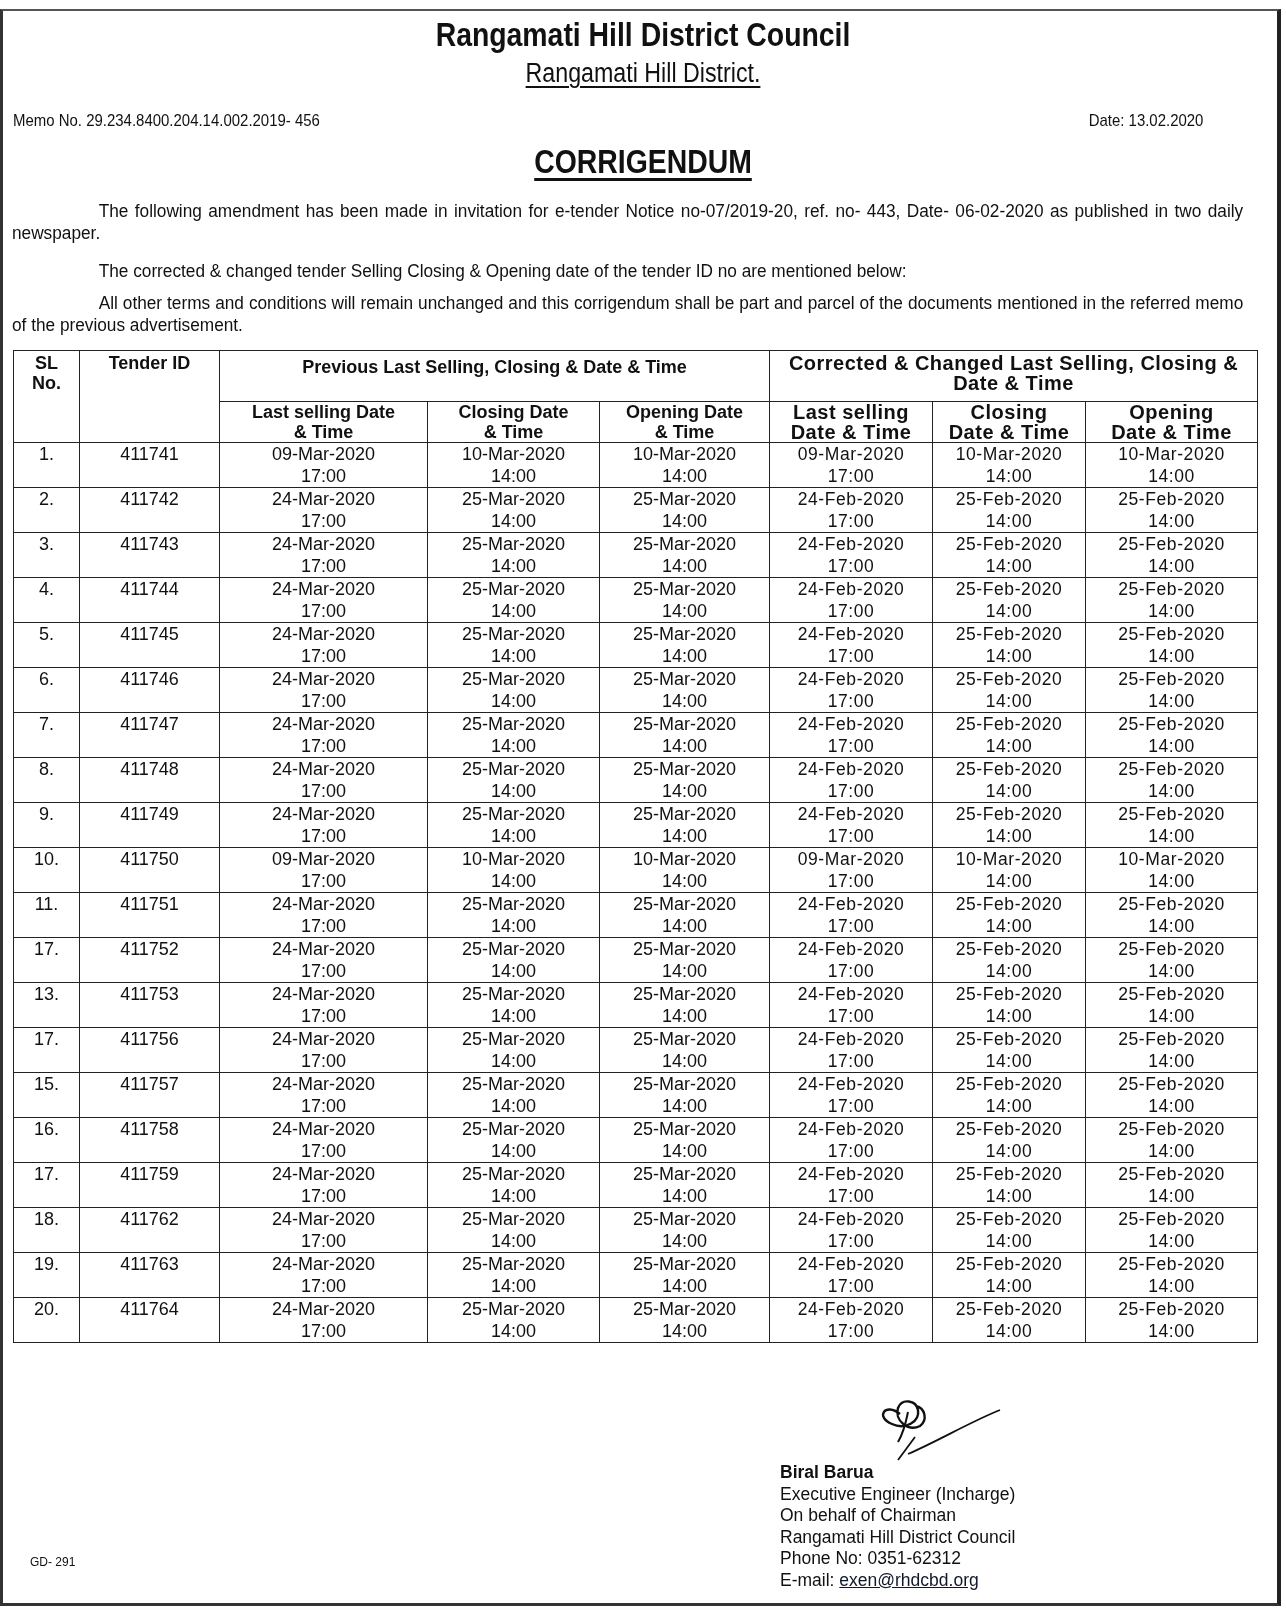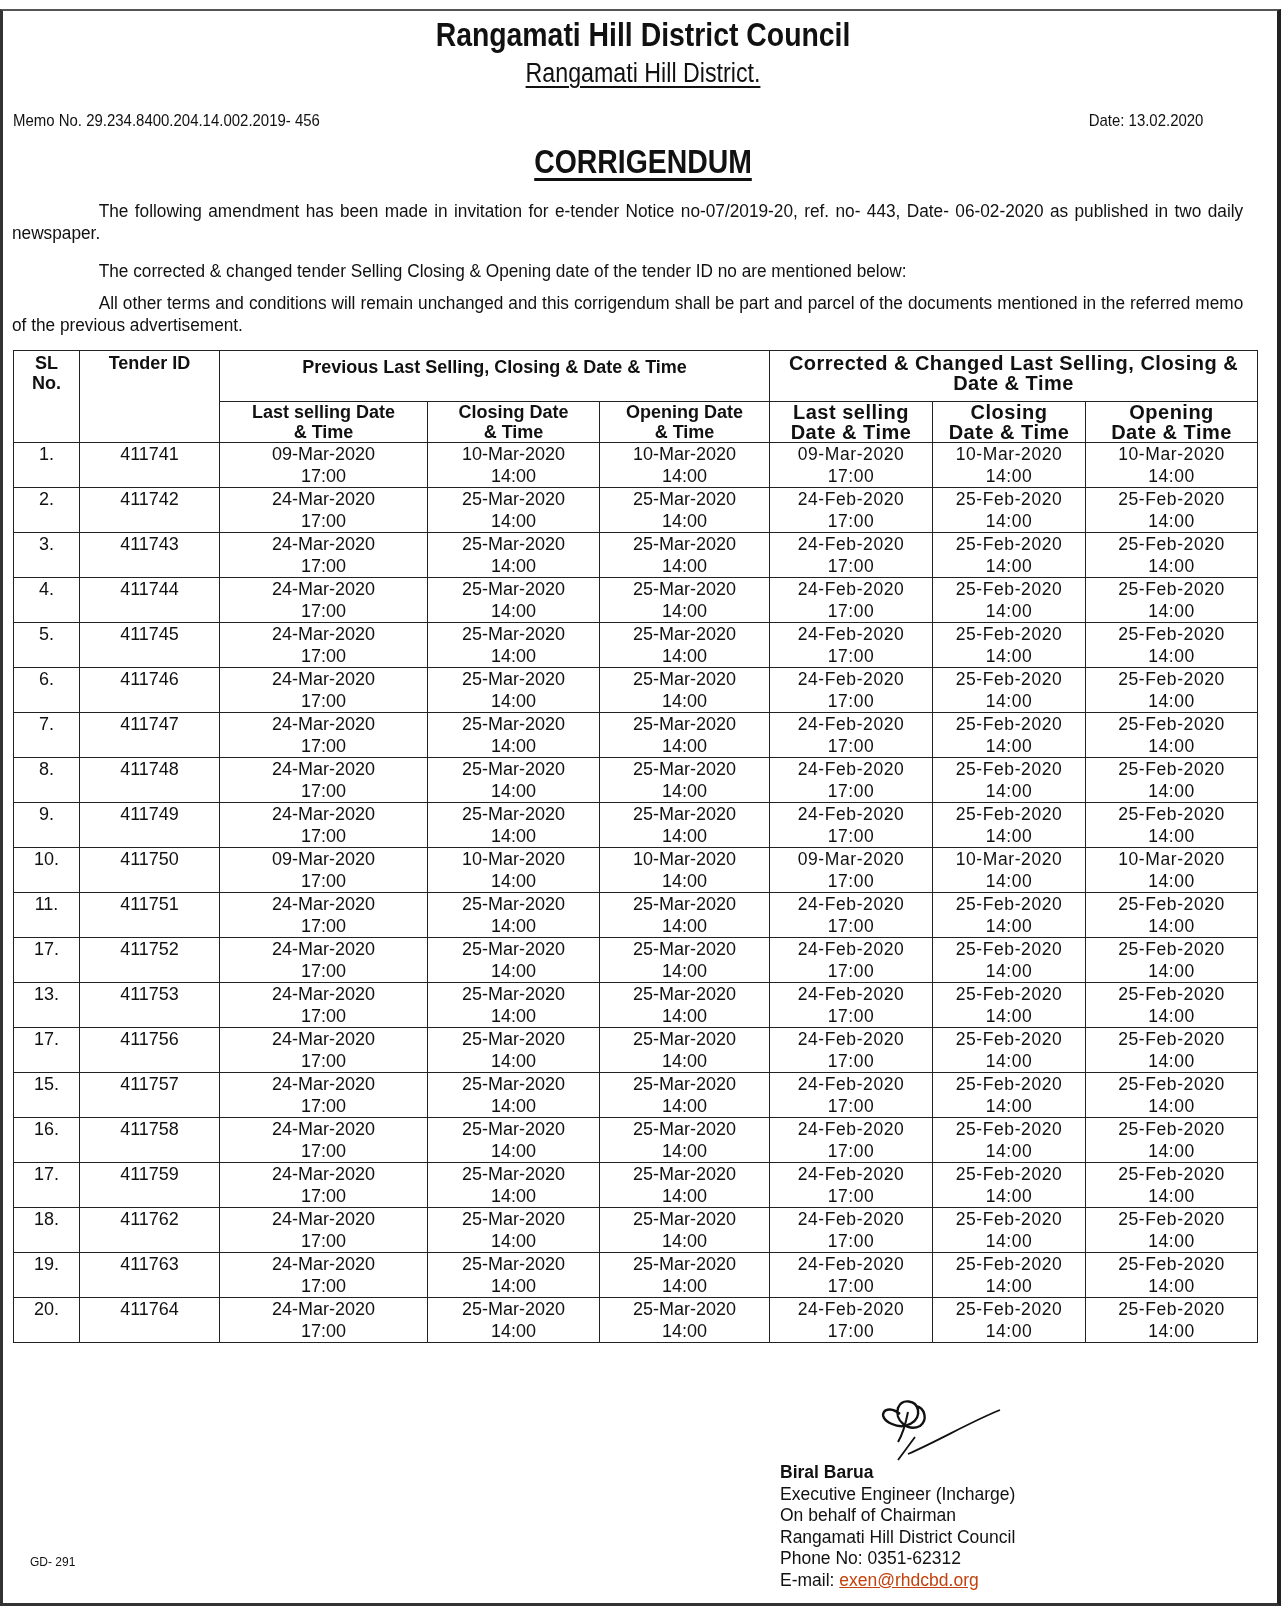--- a/index.html
+++ b/index.html
@@ -62,21 +62,21 @@
   .two-line span { display: block; }
 
   .signature {
     position: absolute; left: 780px; top: 1392px; width: 320px; height: 70px;
   }
   .sig-block {
     position: absolute; left: 780px; width: 320px; top: 1462px; 
     font-family: "Liberation Sans", sans-serif; font-size: 17.5px; line-height: 21.6px;
   }
   .sig-name { font-weight: bold; }
-  .sig-email-link { text-decoration: underline; color: #c2410c; }
+  .sig-email-link { text-decoration: underline; color: #0f172a; }
   .gd {
     position: absolute; left: 30px; top: 1555px; font-family: "Liberation Sans", sans-serif; font-size: 12px;
   }
 </style>
 </head>
 <body>
 
 <div class="page"></div>
 
 <div class="title">Rangamati Hill District Council</div>

